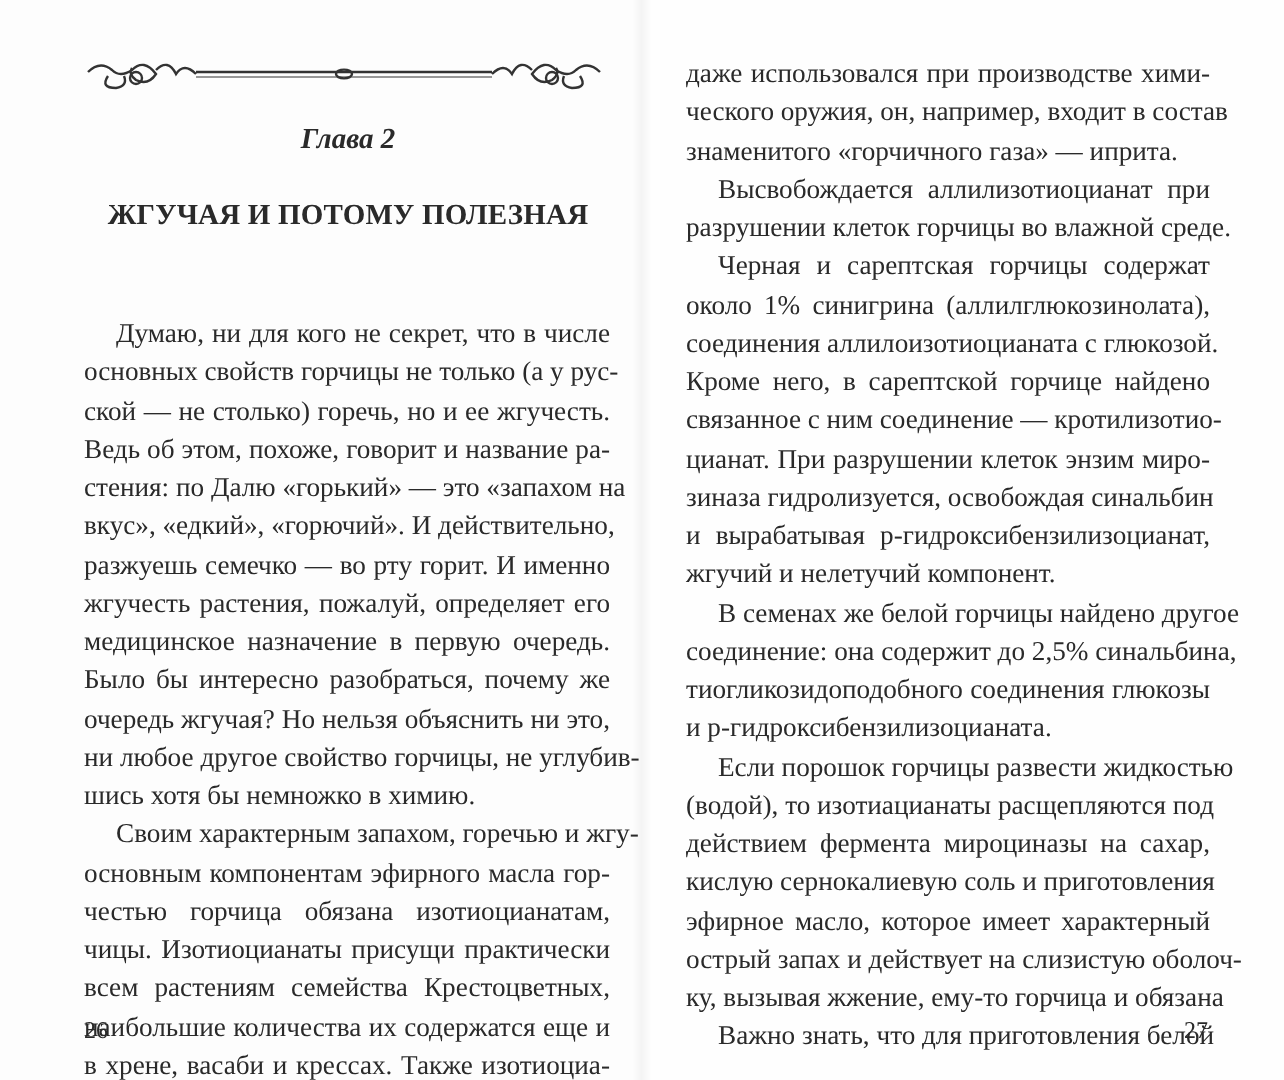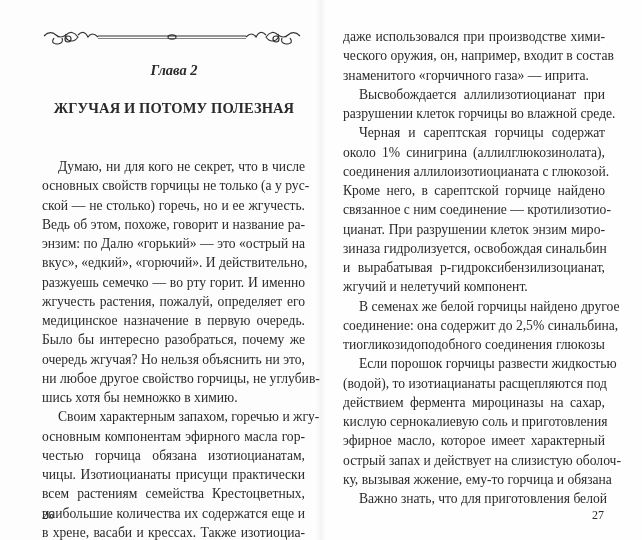--- a/index.html
+++ b/index.html
@@ -43,21 +43,21 @@
     </g>
   </svg>
   <div class="chapter-label">Глава 2</div>
   <div class="chapter-title">ЖГУЧАЯ И ПОТОМУ ПОЛЕЗНАЯ</div>
 
   <div class="body-text">
     <span class="line indent">Думаю, ни для кого не секрет, что в числе</span>
     <span class="line">основных свойств горчицы не только (а у рус-</span>
     <span class="line">ской — не столько) горечь, но и ее жгучесть.</span>
     <span class="line">Ведь об этом, похоже, говорит и название ра-</span>
-    <span class="line">энзим: по Далю «горький» — это «острый на</span>
+    <span class="line">стения: по Далю «горький» — это «запахом на</span>
     <span class="line">вкус», «едкий», «горючий». И действительно,</span>
     <span class="line">разжуешь семечко — во рту горит. И именно</span>
     <span class="line">жгучесть растения, пожалуй, определяет его</span>
     <span class="line">медицинское назначение в первую очередь.</span>
     <span class="line">Было бы интересно разобраться, почему же</span>
     <span class="line">очередь жгучая? Но нельзя объяснить ни это,</span>
     <span class="line">ни любое другое свойство горчицы, не углубив-</span>
     <span class="line last">шись хотя бы немножко в химию.</span>
     <span class="line indent">Своим характерным запахом, горечью и жгу-</span>
     <span class="line">основным компонентам эфирного масла гор-</span>
@@ -84,20 +84,21 @@
     <span class="line">соединения аллилоизотиоцианата с глюкозой.</span>
     <span class="line">Кроме него, в сарептской горчице найдено</span>
     <span class="line">связанное с ним соединение — кротилизотио-</span>
     <span class="line">цианат. При разрушении клеток энзим миро-</span>
     <span class="line">зиназа гидролизуется, освобождая синальбин</span>
     <span class="line">и вырабатывая р-гидроксибензилизоцианат,</span>
     <span class="line last">жгучий и нелетучий компонент.</span>
     <span class="line indent">В семенах же белой горчицы найдено другое</span>
     <span class="line">соединение: она содержит до 2,5% синальбина,</span>
     <span class="line">тиогликозидоподобного соединения глюкозы</span>
+    <span class="line last">и р-гидроксибензилизоцианата.</span>
     <span class="line indent">Если порошок горчицы развести жидкостью</span>
     <span class="line">(водой), то изотиацианаты расщепляются под</span>
     <span class="line">действием фермента мироциназы на сахар,</span>
     <span class="line">кислую сернокалиевую соль и приготовления</span>
     <span class="line">эфирное масло, которое имеет характерный</span>
     <span class="line">острый запах и действует на слизистую оболоч-</span>
     <span class="line">ку, вызывая жжение, ему-то горчица и обязана</span>
     <span class="line indent">Важно знать, что для приготовления белой</span>
 
   </div>

